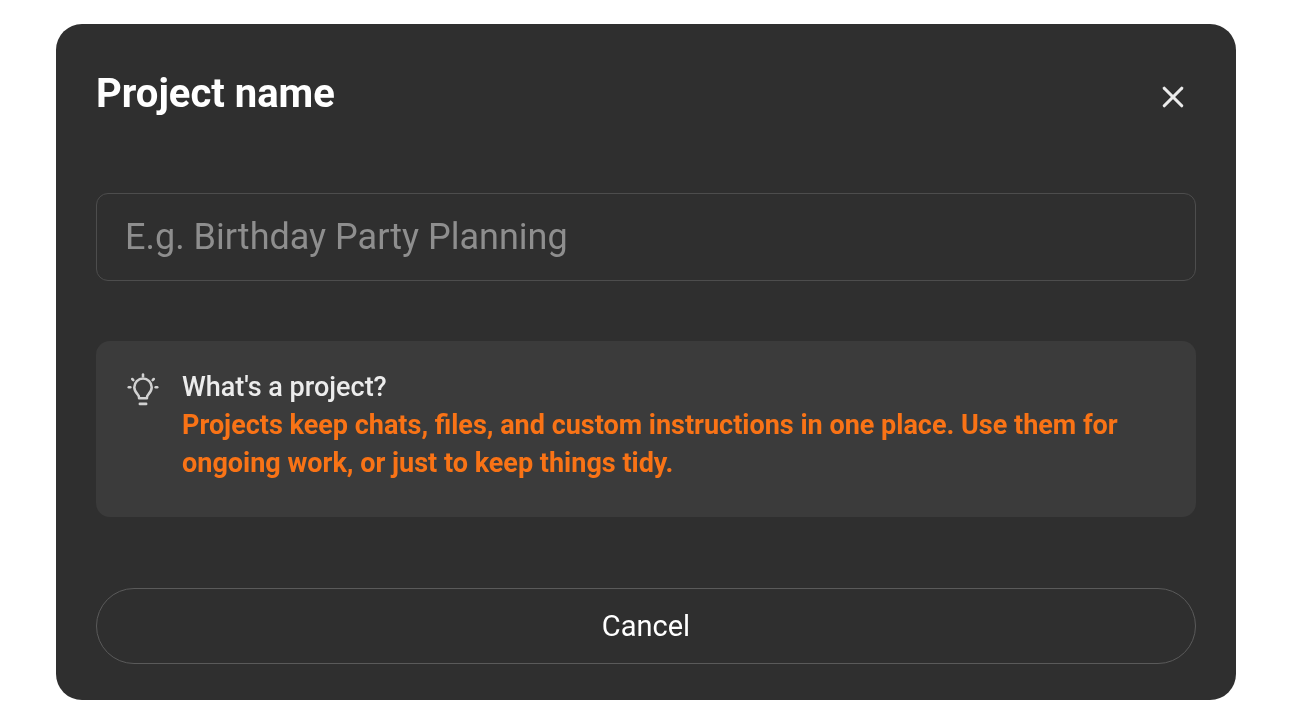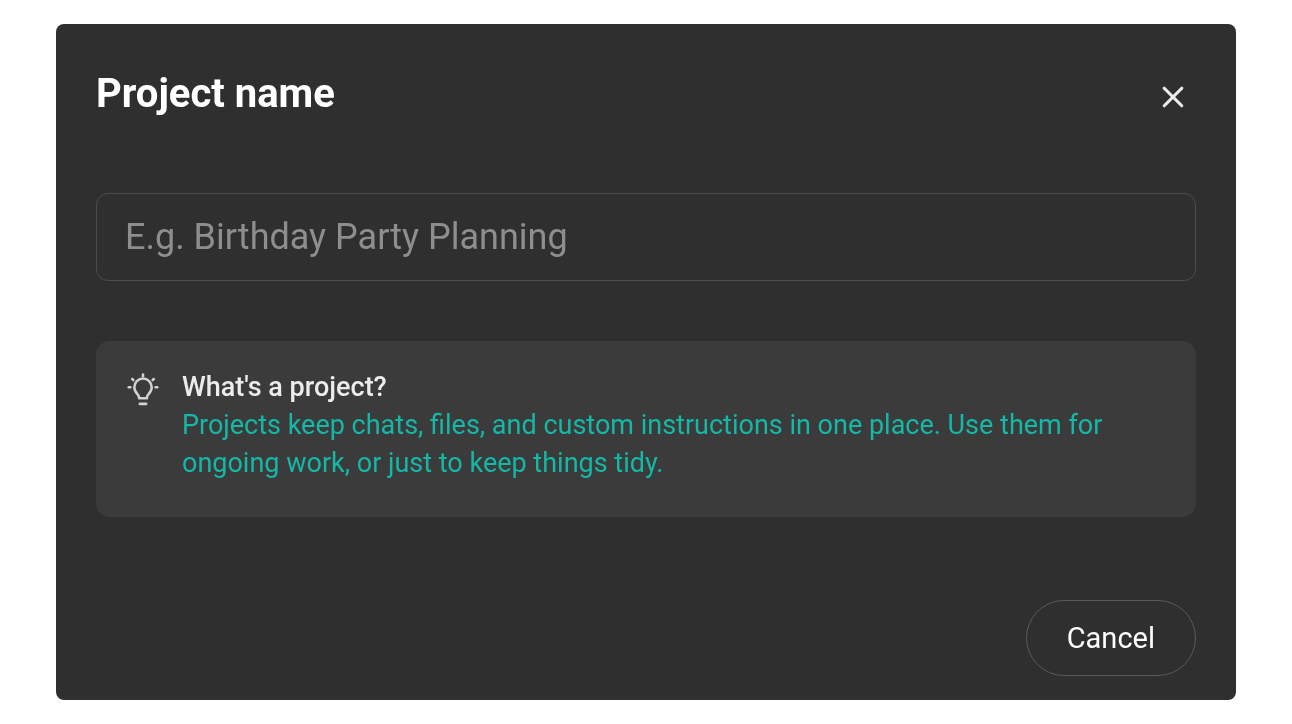--- a/index.html
+++ b/index.html
@@ -14,24 +14,24 @@
       width: 1292px;
       height: 724px;
       display: flex;
       align-items: flex-start;
       justify-content: center;
       padding: 24px 56px;
     }
 
     .modal {
       background: #2f2f2f;
-      border-radius: 8px;
+      border-radius: 26px;
       width: 100%;
       height: 100%;
-      padding: 40px 40px 24px 40px;
+      padding: 40px 40px 36px 40px;
       display: flex;
       flex-direction: column;
       position: relative;
     }
 
     .modal-header {
       display: flex;
       align-items: center;
       justify-content: space-between;
       margin-bottom: 70px;
@@ -107,31 +107,32 @@
     }
 
     .info-heading {
       color: #ececec;
       font-size: 27px;
       font-weight: 500;
       margin-bottom: 4px;
     }
 
     .info-desc {
-      color: #14b8a6;
+      color: #f97316;
       font-size: 27px;
-      font-weight: 400;
+      font-weight: 700;
       line-height: 1.4;
     }
 
     .footer {
       display: flex;
       justify-content: flex-end;
       gap: 28px;
       margin-top: auto;
+      flex-direction: column;
     }
 
     .btn {
       font-family: inherit;
       font-size: 29px;
       padding: 20px 40px;
       border-radius: 999px;
       cursor: pointer;
       border: none;
     }

